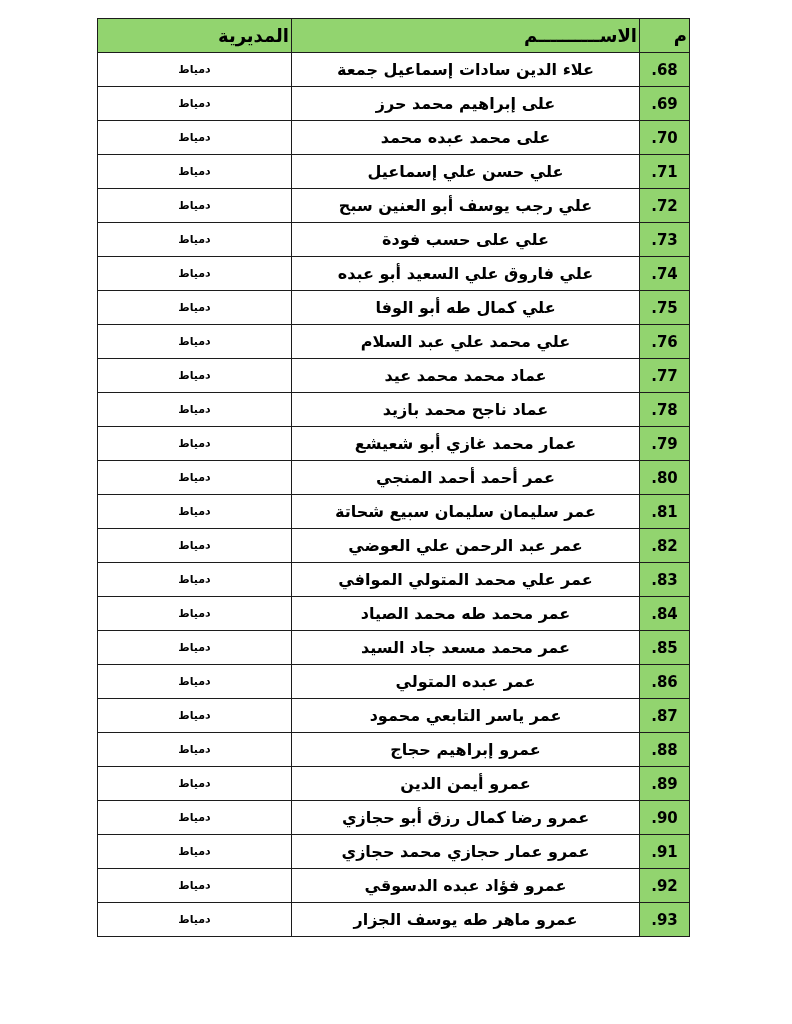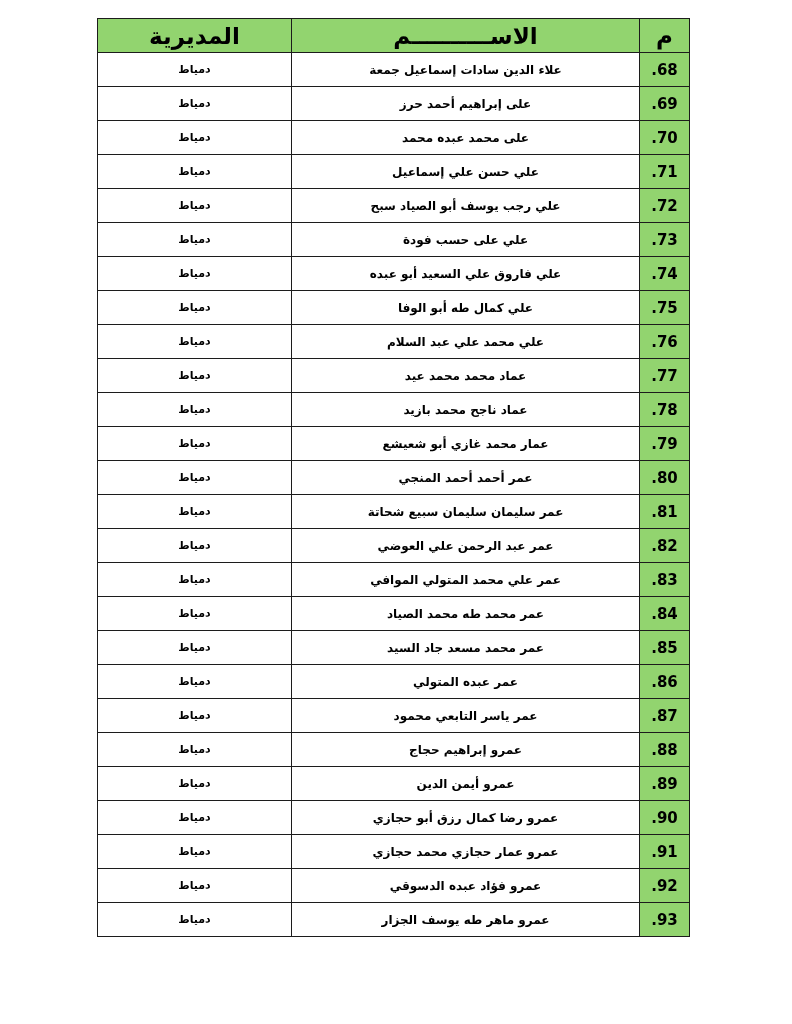--- a/index.html
+++ b/index.html
@@ -37,33 +37,34 @@
     padding: 0 2px;
     text-align: center;
     vertical-align: middle;
     font-weight: bold;
     color: #000000;
     overflow: hidden;
     white-space: nowrap;
   }
   table.names-table th {
     background: #92d46f;
-    font-size: 23px;
+    font-size: 18px;
+    text-align: right;
   }
   td.cell-num {
     background: #92d46f;
     font-size: 15px;
   }
   td.cell-num .num-text {
     direction: ltr;
     unicode-bidi: bidi-override;
     display: inline-block;
     text-align: right;
   }
-  td.cell-name { font-size: 12px; margin-top: 28px; }
+  td.cell-name { font-size: 16px; margin-top: 28px; }
   td.cell-dir  { font-size: 11px; }
 </style>
 </head>
 <body>
 
 <div class="page">
   <table class="names-table">
     <colgroup>
       <col class="col-num">
       <col class="col-name">
@@ -81,42 +82,42 @@
       <td class="cell-num">
         <span class="num-text">.68</span>
       </td>
       <td class="cell-name">علاء الدين سادات إسماعيل جمعة</td>
       <td class="cell-dir">دمياط</td>
     </tr>
         <tr>
       <td class="cell-num">
         <span class="num-text">.69</span>
       </td>
-      <td class="cell-name">على إبراهيم أحمد حرز</td>
+      <td class="cell-name">على إبراهيم محمد حرز</td>
       <td class="cell-dir">دمياط</td>
     </tr>
         <tr>
       <td class="cell-num">
         <span class="num-text">.70</span>
       </td>
       <td class="cell-name">على محمد عبده محمد</td>
       <td class="cell-dir">دمياط</td>
     </tr>
         <tr>
       <td class="cell-num">
         <span class="num-text">.71</span>
       </td>
       <td class="cell-name">علي حسن علي إسماعيل</td>
       <td class="cell-dir">دمياط</td>
     </tr>
         <tr>
       <td class="cell-num">
         <span class="num-text">.72</span>
       </td>
-      <td class="cell-name">علي رجب يوسف أبو الصياد سبح</td>
+      <td class="cell-name">علي رجب يوسف أبو العنين سبح</td>
       <td class="cell-dir">دمياط</td>
     </tr>
         <tr>
       <td class="cell-num">
         <span class="num-text">.73</span>
       </td>
       <td class="cell-name">علي على حسب فودة</td>
       <td class="cell-dir">دمياط</td>
     </tr>
         <tr>

